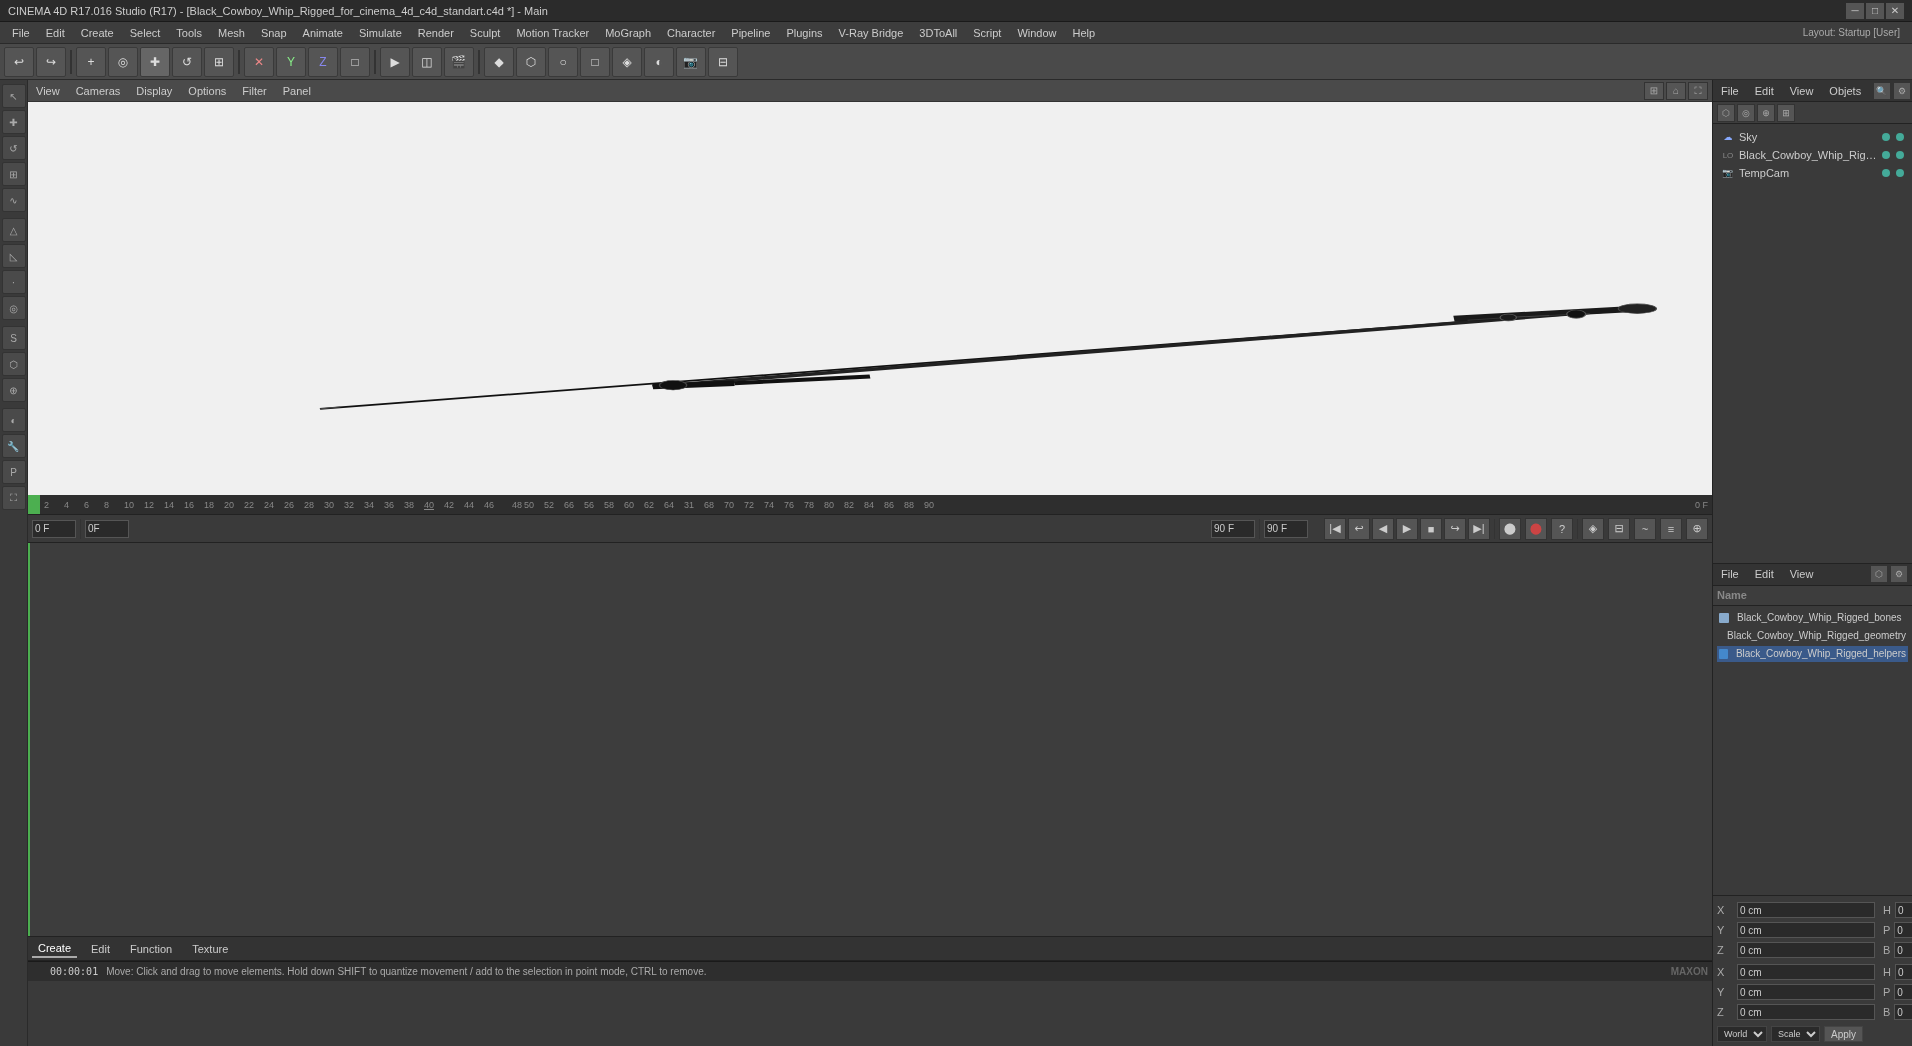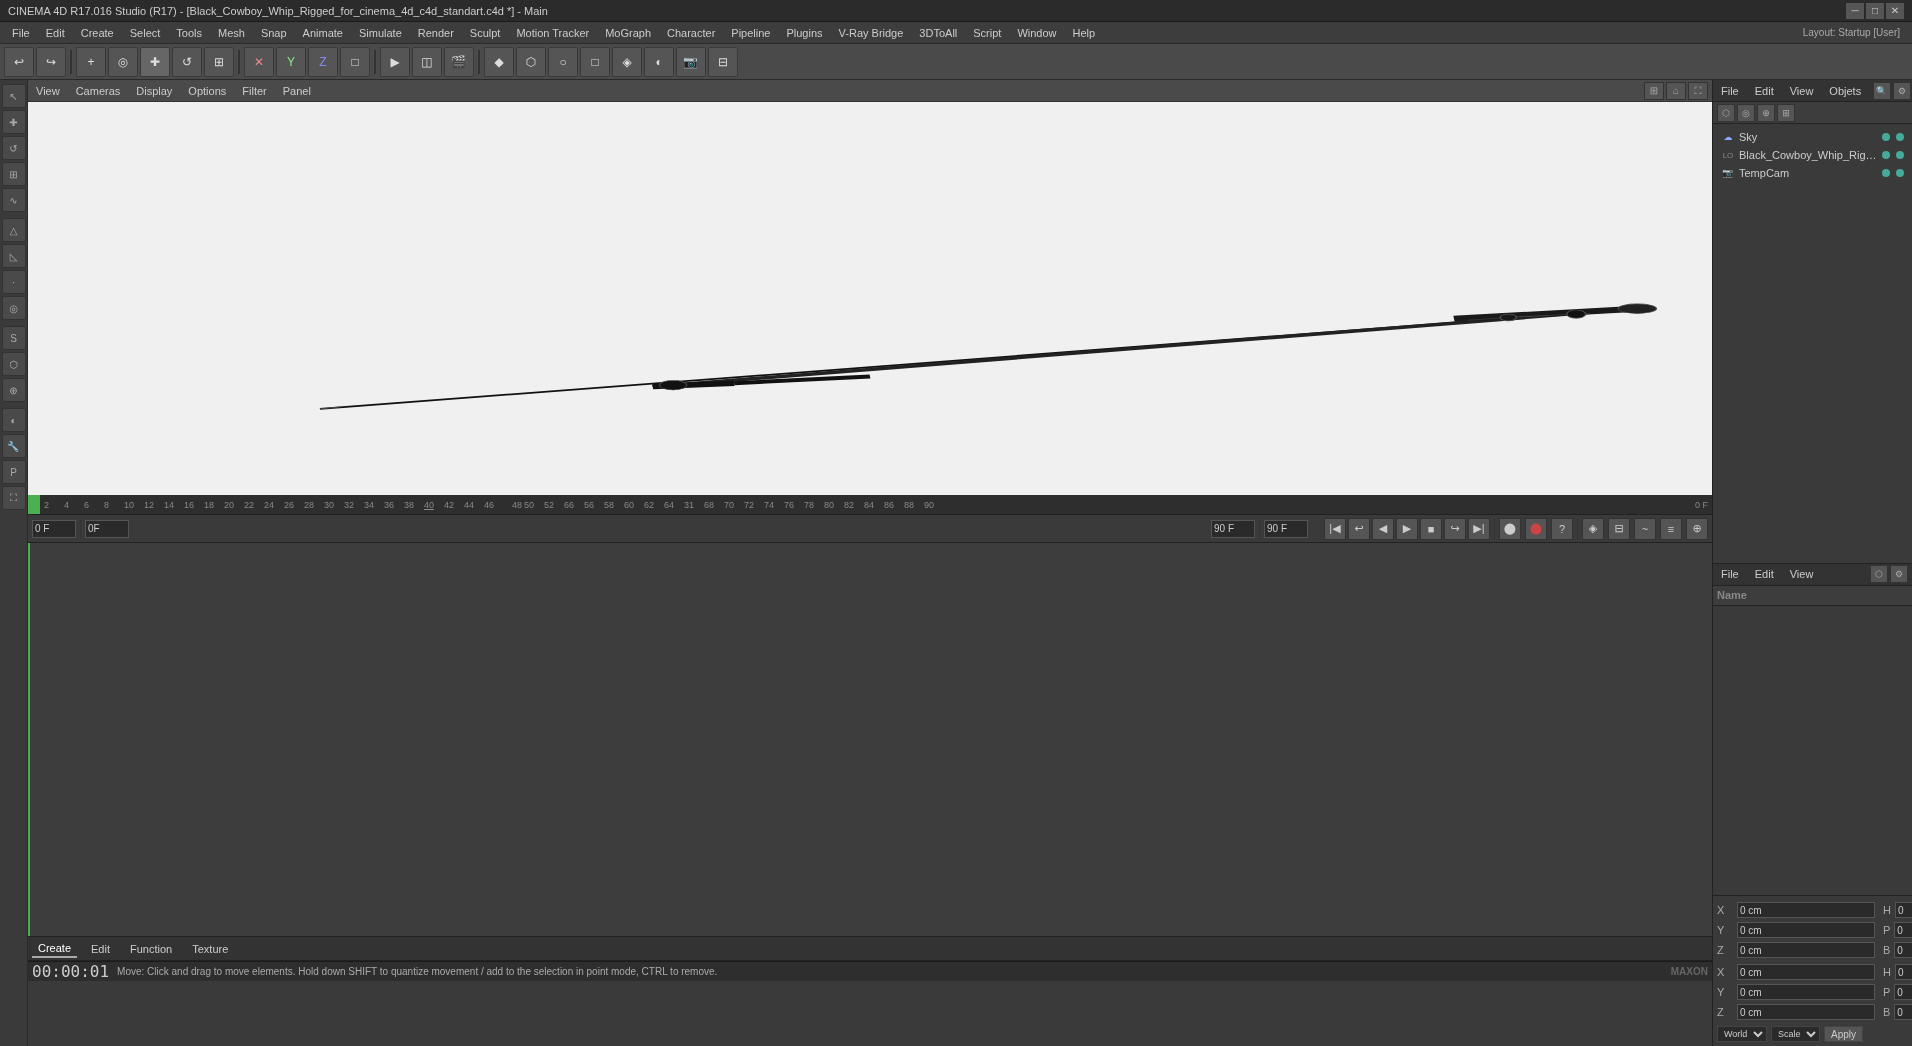--- a/index.html
+++ b/index.html
@@ -500,22 +500,23 @@
       align-items: center;
       padding: 0 4px;
       border-top: 1px solid #1a1a1a;
       position: absolute;
       bottom: 0;
       left: 0;
       gap: 8px;
     }
     #time-display {
       color: #ccc;
-      font-size: 16px;
+      font-size: 10px;
       font-family: monospace;
+      margin-left: 18px;
     }
     #status-text {
       color: #aaa;
       font-size: 10px;
       flex: 1;
     }
     #maxon-logo {
       color: #888;
       font-size: 10px;
       font-weight: bold;
@@ -829,20 +830,37 @@
         <div id="attr-manager-tabs">
           <span class="am-tab">File</span>
           <span class="am-tab">Edit</span>
           <span class="am-tab">View</span>
           <div style="margin-left:auto; display:flex; gap:2px;">
             <div class="om-btn">⬡</div>
             <div class="om-btn">⚙</div>
           </div>
         </div>
         <div id="attr-name-header">Name</div>
+        <div id="attr-content">
+
+          <div class="obj-tree-item">
+            <div style="width:10px; height:10px; background:#88aacc; margin-right:4px; border-radius:1px;"></div>
+            <span style="font-size:10px; color:#ccc;">Black_Cowboy_Whip_Rigged_bones</span>
+          </div>
+
+          <div class="obj-tree-item">
+            <div style="width:10px; height:10px; background:#88aacc; margin-right:4px; border-radius:1px;"></div>
+            <span style="font-size:10px; color:#ccc;">Black_Cowboy_Whip_Rigged_geometry</span>
+          </div>
+
+          <div class="obj-tree-item selected">
+            <div style="width:10px; height:10px; background:#4488cc; margin-right:4px; border-radius:1px;"></div>
+            <span style="font-size:10px; color:#ccc;">Black_Cowboy_Whip_Rigged_helpers</span>
+          </div>
+        </div>
 
         <div style="margin-top:auto; padding:4px; border-top:1px solid #222; background:#3a3a3a;">
 
           <div class="attr-row">
             <span class="attr-label">X</span>
             <input class="attr-input" value="0 cm" style="">
             <span class="attr-suffix"></span>
             <span class="attr-extra-label">H</span>
             <input class="attr-extra-input" value="0" style="">
           </div>

